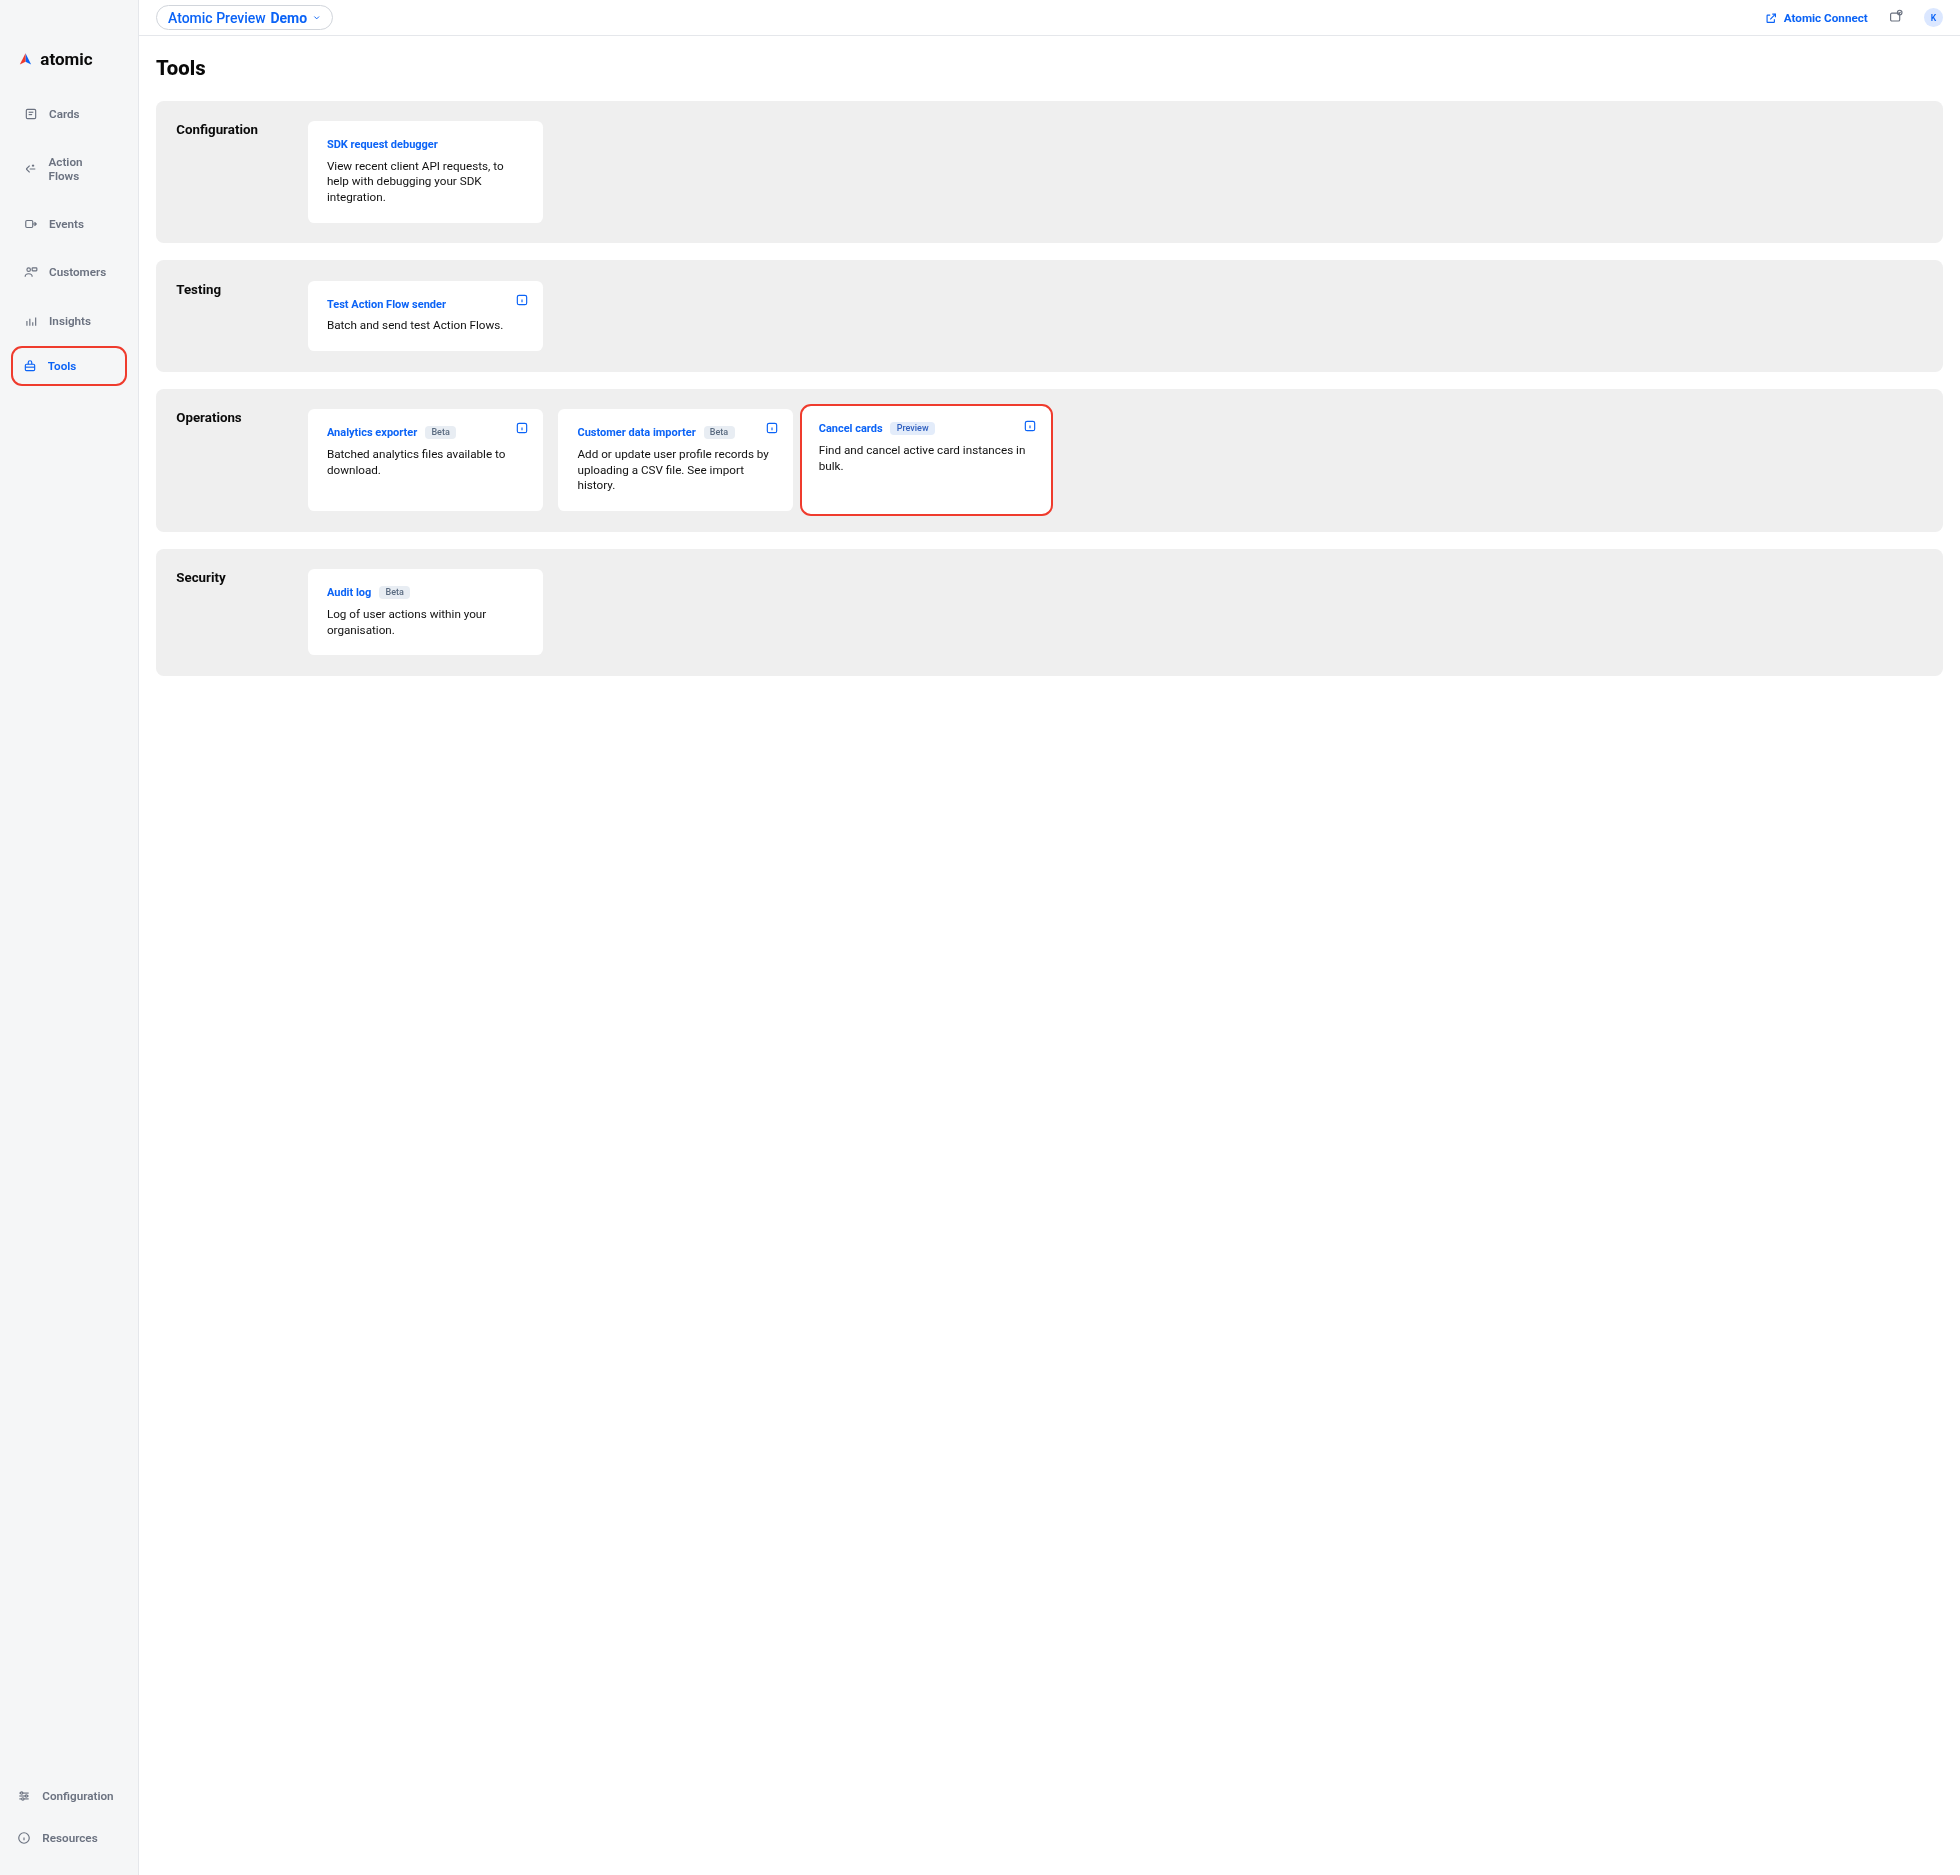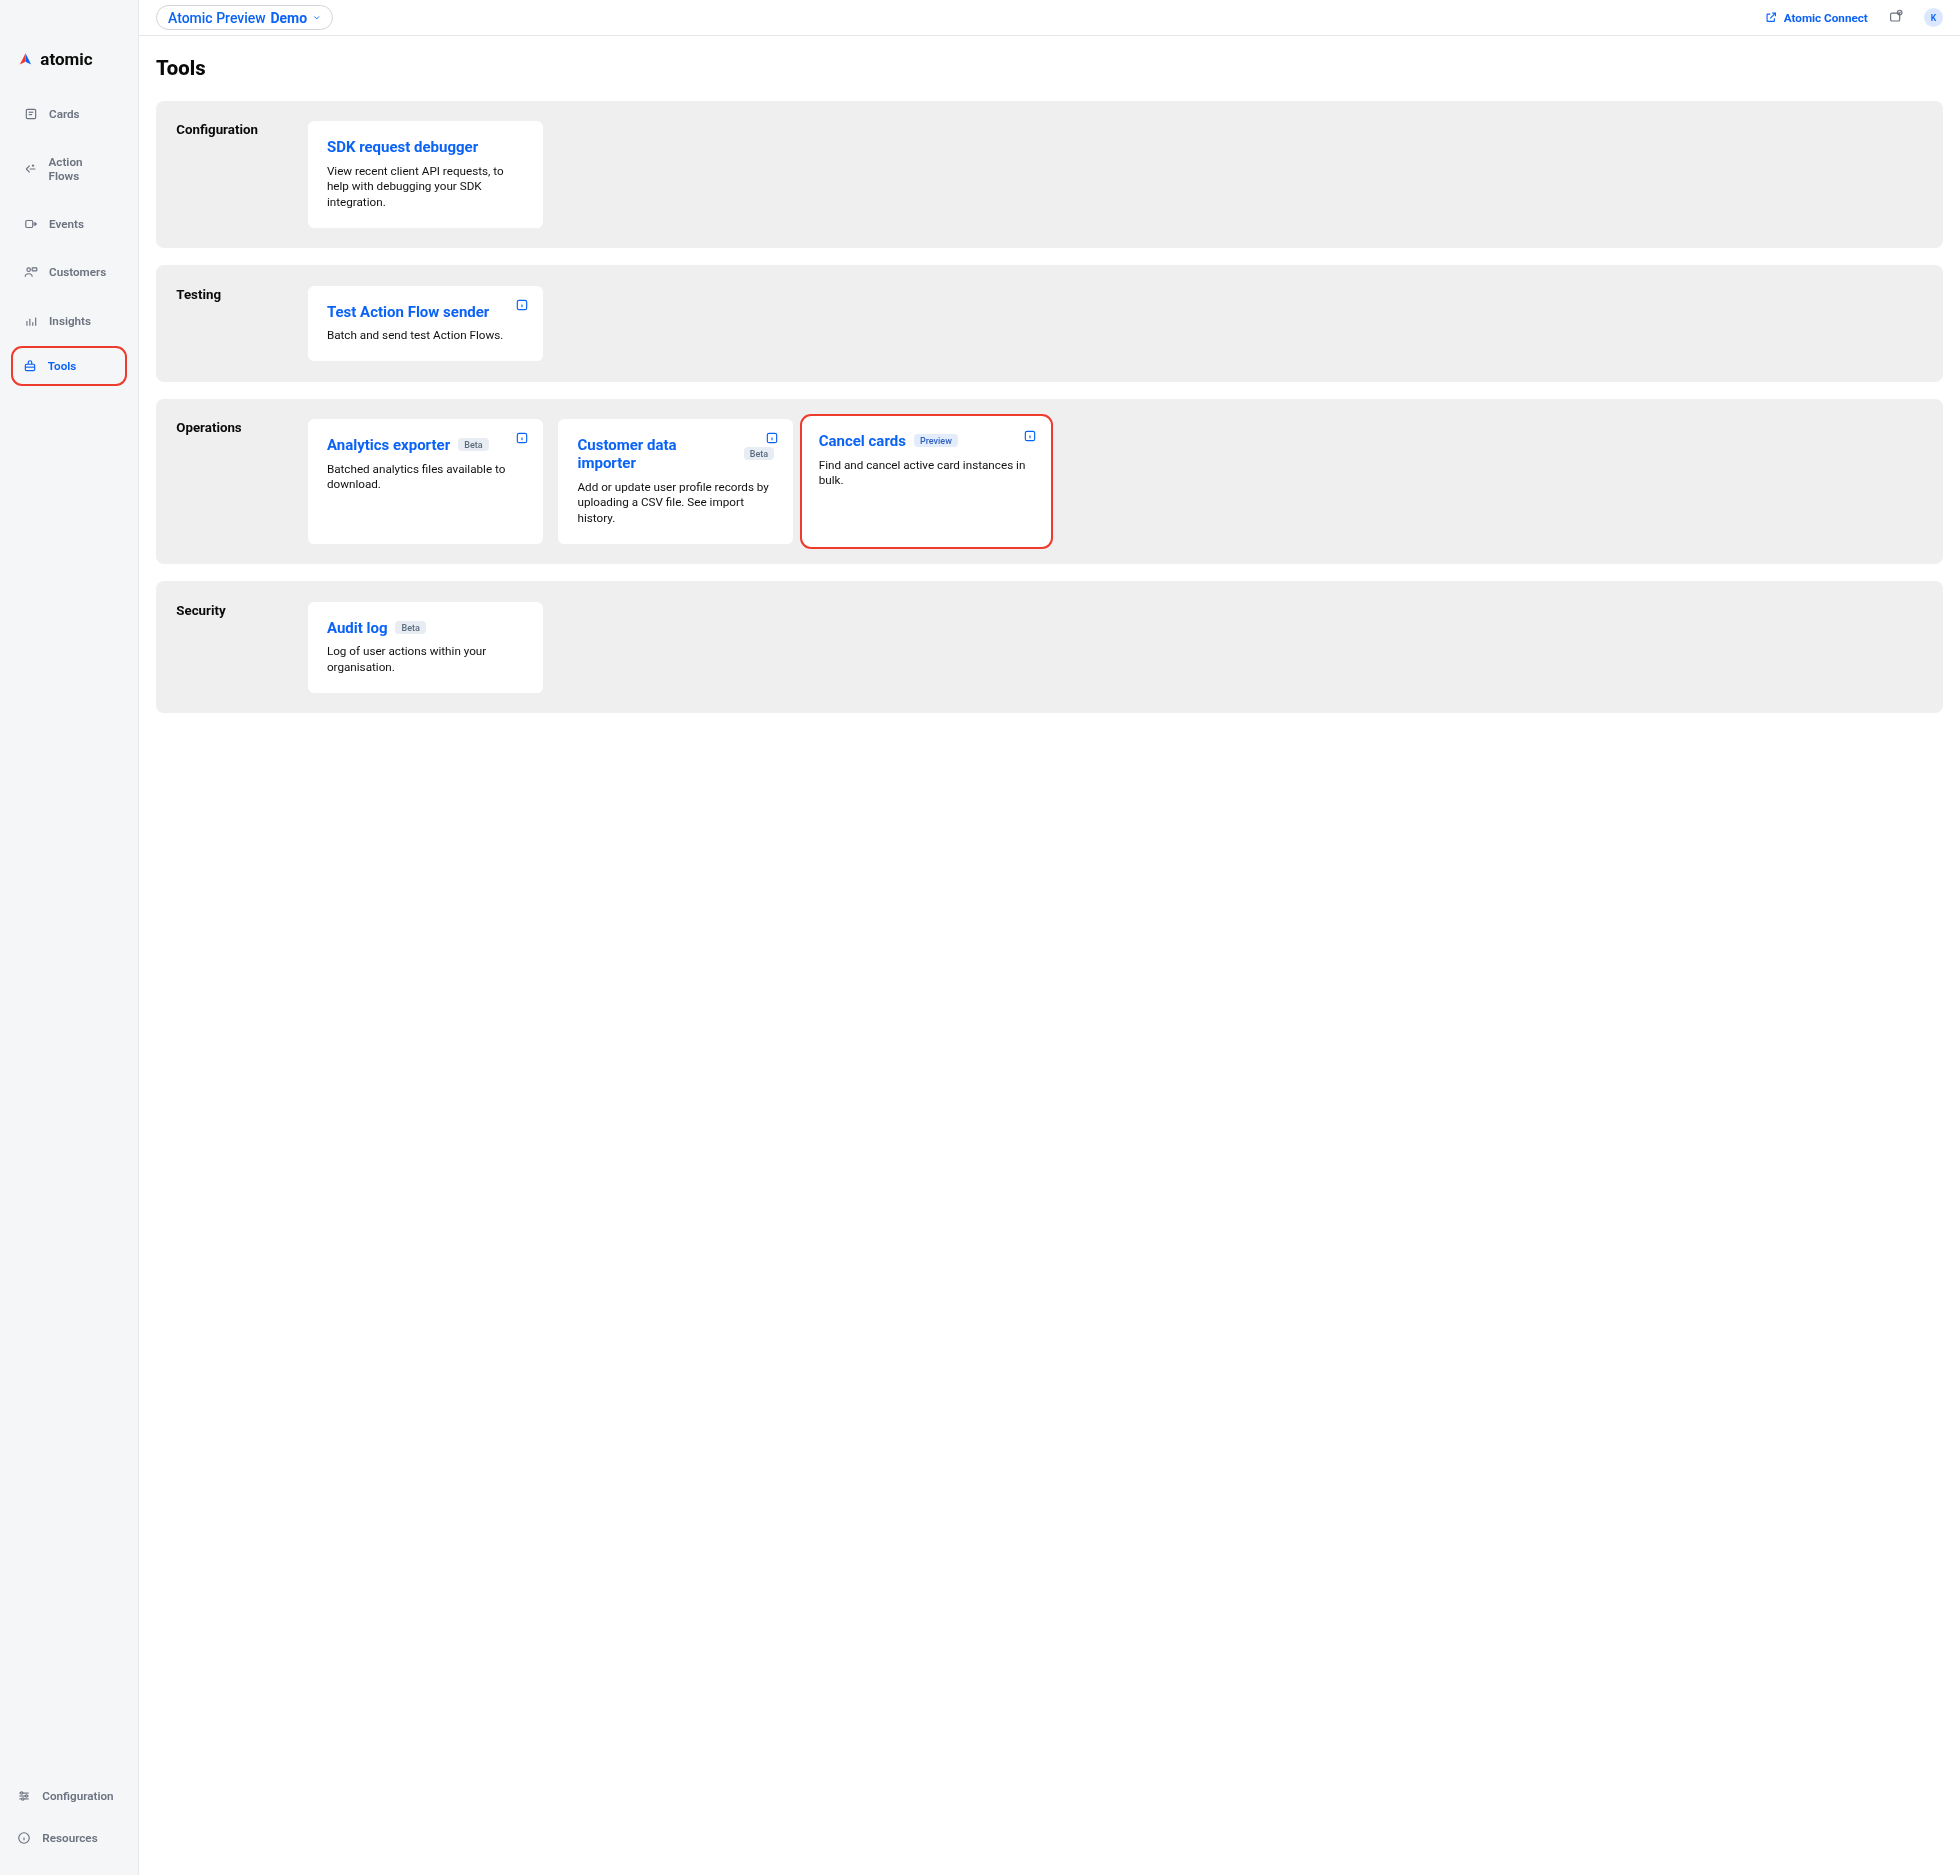--- a/index.html
+++ b/index.html
@@ -73,21 +73,21 @@
     gap: 4.7px;
     color: #0b63f6;
     font-weight: 500;
     font-size: 14px;
     cursor: pointer;
   }
   .env-pill b { font-weight: 700; }
   .env-pill svg { width: 9.4px; height: 9.4px; stroke: #0b63f6; stroke-width: 2.5; fill: none; }
   .topbar-spacer { flex: 1; }
   .connect-link {
-    display: flex; align-items: flex-start; gap: 6.3px;
+    display: flex; align-items: flex-end; gap: 6.3px;
     color: #0b63f6; font-weight: 700; font-size: 11.7px;
     cursor: pointer;
   }
   .connect-link svg { width: 12.5px; height: 12.5px; stroke: #0b63f6; fill: none; stroke-width: 2.2; }
   .notif { cursor: pointer; margin-left: 7.8px; }
   .notif svg { width: 15.6px; height: 15.6px; stroke: #6b7280; fill: none; stroke-width: 1.8; }
   .avatar {
     width: 19px; height: 19px; border-radius: 50%;
     background: #dbe7ff; color: #0b63f6;
     font-size: 8.6px; font-weight: 600;
@@ -124,21 +124,21 @@
     cursor: pointer;
   }
   .card.highlighted {
     border: 2px solid #ef3b2d;
     border-radius: 11px;
     padding: 15.6px 17px 15.6px 17px;
     width: 253px;
     margin: -4.7px -9.4px -4.7px -9.4px;
   }
   .card-head { display: flex; align-items: center; gap: 7.8px; margin-bottom: 7.8px; }
-  .card-title { color: #0b63f6; font-weight: 700; font-size: 15px; }
+  .card-title { color: #0b63f6; font-weight: 700; font-size: 11px; }
   .badge {
     background: #e8edf3;
     color: #5a6b80;
     font-size: 9px;
     font-weight: 500;
     padding: 1.6px 6.3px;
     border-radius: 3.9px;
   }
   .badge.preview { background: #e3ecfa; color: #2f5fbf; }
   .card-desc { color: #111; font-size: 11.7px; line-height: 1.35; }

